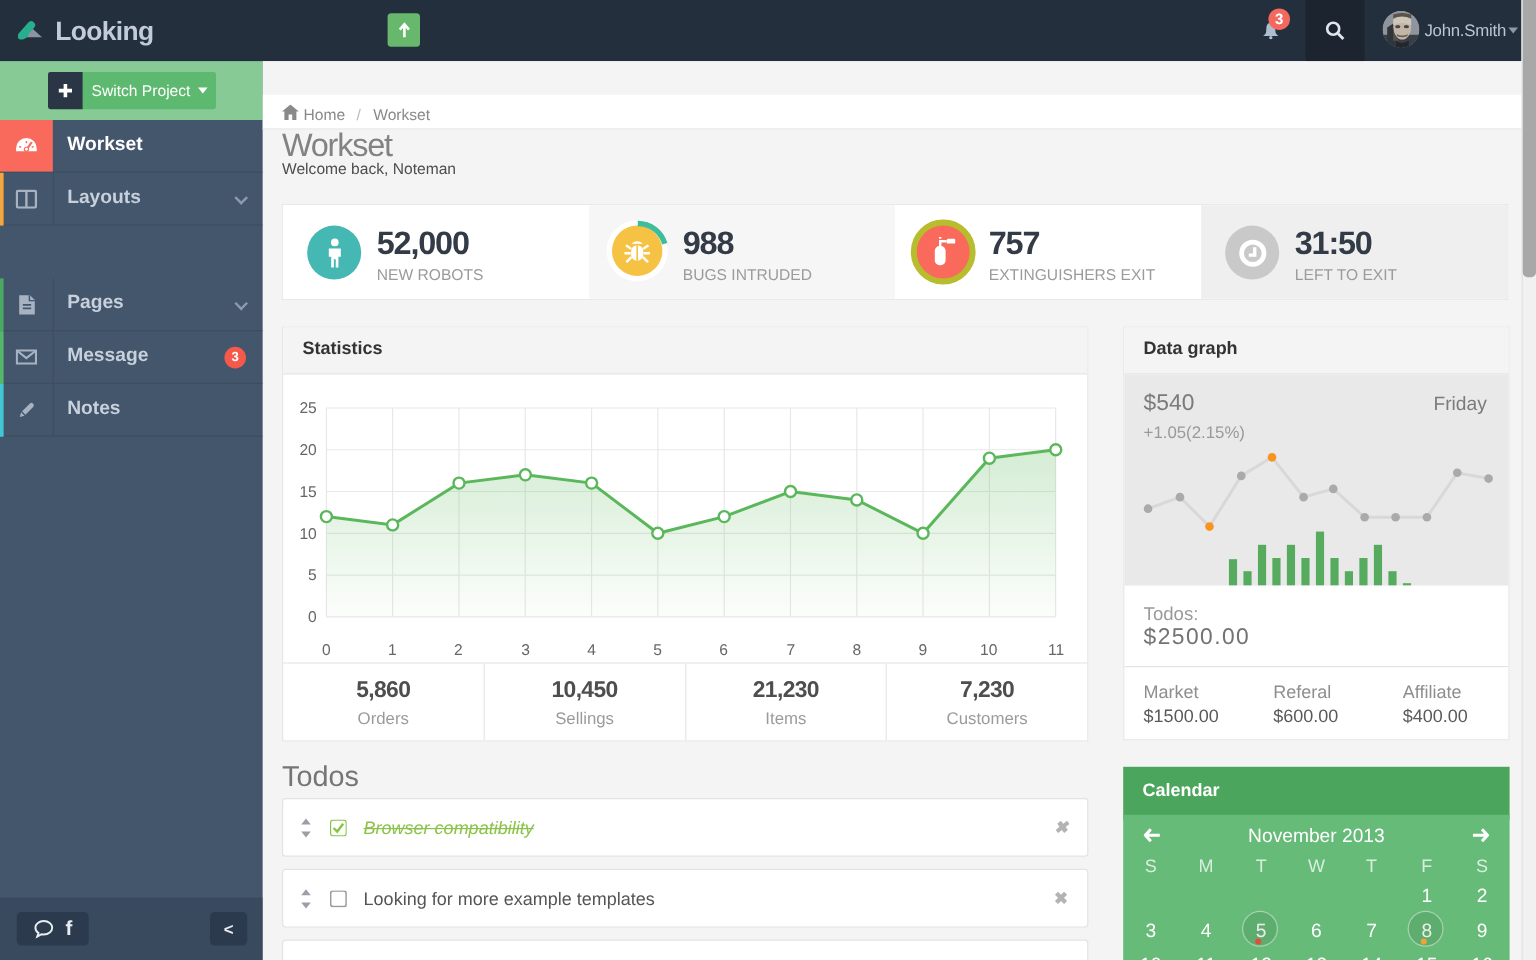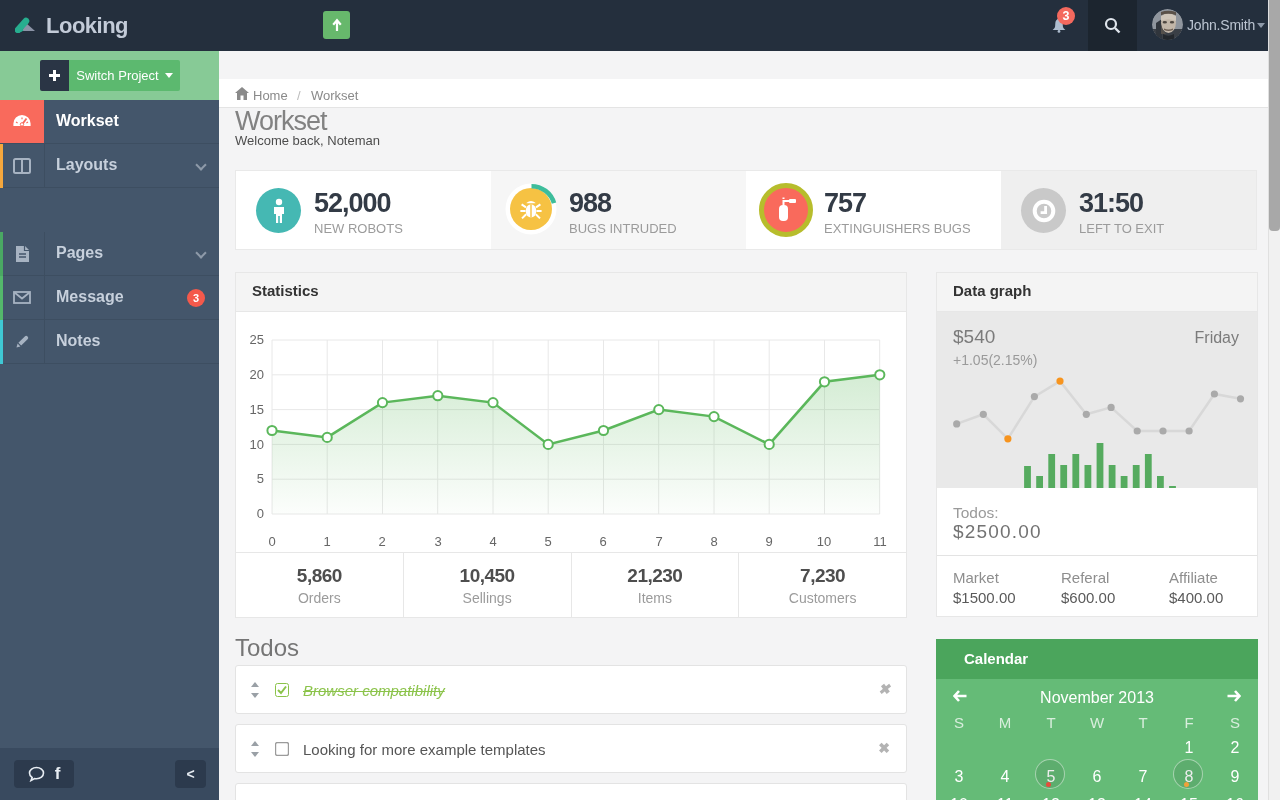--- a/index.html
+++ b/index.html
@@ -68,21 +68,21 @@
 
 #todosTitle { position:absolute; left:16px; top:583px; font-size:24px; color:#757575; }
 .todo { position:absolute; left:16px; width:672px; height:49px; background:#fff; border:1px solid #e3e3e3; border-radius:3px; }
 .todo .sort { position:absolute; left:14px; top:15px; }
 .todo .box { position:absolute; left:39px; top:17px; width:14px; height:14px; }
 .todo .txt { position:absolute; left:67px; top:16px; font-size:15px; color:#555; }
 .todo .x { position:absolute; right:16px; top:15px; color:#b3b3b3; font-size:14px; font-weight:bold; }
 
 
 #calendar { position:absolute; left:717px; top:588px; width:322px; height:161px; }
-#calHead { height:44px; background:#4ba55c; color:#fff; font-size:15px; font-weight:bold; line-height:40px; padding-left:28px; }
+#calHead { height:44px; background:#4ba55c; color:#fff; font-size:15px; font-weight:bold; line-height:40px; padding-left:16px; }
 #calBody { position:absolute; left:0; top:40px; width:322px; height:121px; background:#65bb77; color:#fff; }
 .calRow { position:absolute; left:0; width:322px; display:flex; }
 .calCell { flex:1; text-align:center; }
 
 
 #sbTrack { position:absolute; left:1268px; top:0; width:12px; height:800px; background:#f1f1f1; border-left:1px solid #e0e0e0; }
 #sbThumb { position:absolute; left:1269px; top:0; width:11px; height:231px; background:#a8a8a8; border-radius:0 0 4px 4px; }
 </style>
 </head>
 <body>
@@ -262,21 +262,21 @@
       <div class="card" style="background:#fff;">
         <div class="circ" style="background:#f96a5c;border:5px solid #b7bd2c;left:13px;top:12px;width:54px;height:54px;">
           <svg width="22" height="26" viewBox="0 0 22 26">
               <rect x="4" y="8" width="9" height="16" rx="4" fill="#fff"></rect>
               <path d="M8.5 8 L8.5 4 L14 4" stroke="#fff" stroke-width="2" fill="none"></path>
               <rect x="14" y="2" width="7" height="4" rx="1" fill="#fff"></rect>
               <path d="M8.5 2 L8.5 0.5" stroke="#fff" stroke-width="2"></path>
             </svg>
         </div>
         <div class="num">757</div>
-        <div class="cap">EXTINGUISHERS BUGS</div>
+        <div class="cap">EXTINGUISHERS EXIT</div>
       </div>
       <div class="card" style="background:#efefef;">
         <div class="circ" style="background:#c9c9c9;">
           <svg width="24" height="24" viewBox="0 0 24 24">
               <circle cx="12" cy="12" r="9.3" fill="none" stroke="#fff" stroke-width="4"></circle>
               <path d="M13.6 7 L13.6 13.6 L8.6 13.6" fill="none" stroke="#fff" stroke-width="2.8"></path>
             </svg>
         </div>
         <div class="num">31:50</div>
         <div class="cap">LEFT TO EXIT</div>

